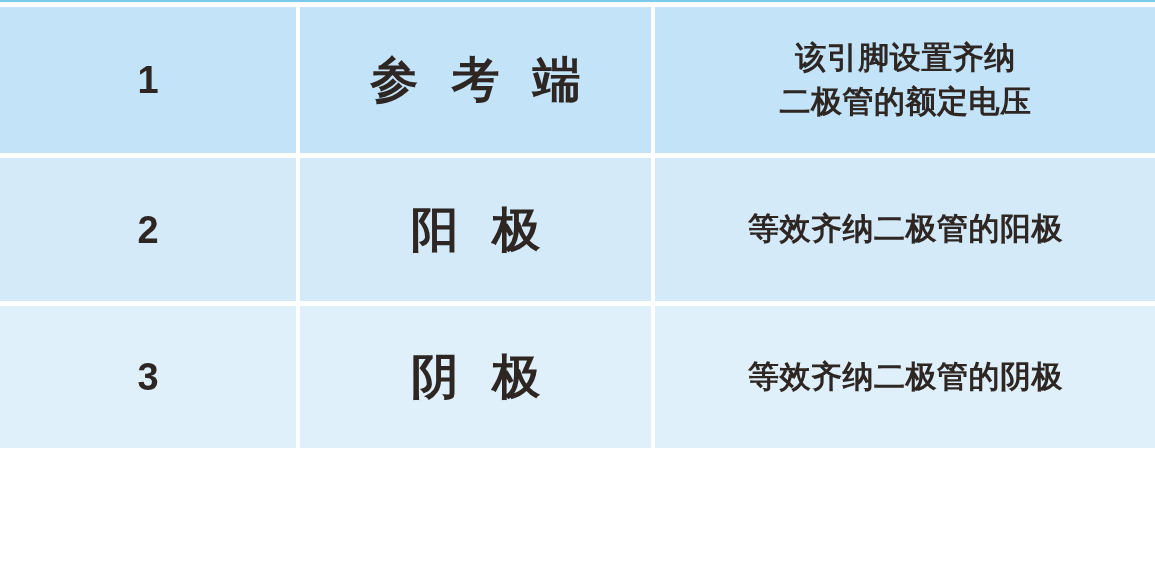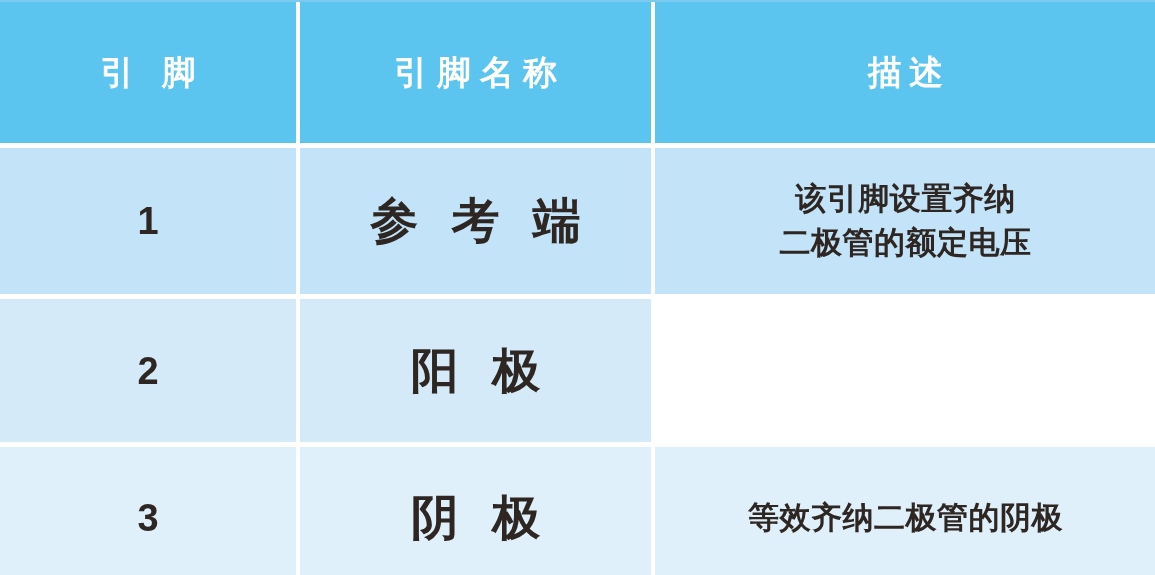--- a/index.html
+++ b/index.html
@@ -120,27 +120,20 @@
   }
   .pin-desc .desc-line { display: block; }
 </style>
 </head>
 <body>
 
 <div class="pin-table">
 
   <div class="gap-top"></div>
 
-  <div class="row row-header">
-    <div class="cell col-pin">引 脚</div>
-    <div class="vdiv"></div>
-    <div class="cell col-name">引脚名称</div>
-    <div class="vdiv"></div>
-    <div class="cell col-desc">描述</div>
-  </div>
 
   <div class="gap"></div>
 
   <div class="row row-body-1">
     <div class="cell col-pin">
       <span class="pin-number">1</span>
     </div>
     <div class="vdiv"></div>
     <div class="cell col-name">
       <span class="pin-name">参 考 端</span>
@@ -158,20 +151,25 @@
 
   <div class="row row-body-2">
     <div class="cell col-pin">
       <span class="pin-number">2</span>
     </div>
     <div class="vdiv"></div>
     <div class="cell col-name">
       <span class="pin-name">阳 极</span>
     </div>
     <div class="vdiv"></div>
+    <div class="cell col-desc">
+      <span class="pin-desc">
+        <span class="desc-line">等效齐纳二极管的阳极</span>
+      </span>
+    </div>
   </div>
 
   <div class="gap"></div>
 
   <div class="row row-body-3">
     <div class="cell col-pin">
       <span class="pin-number">3</span>
     </div>
     <div class="vdiv"></div>
     <div class="cell col-name">

